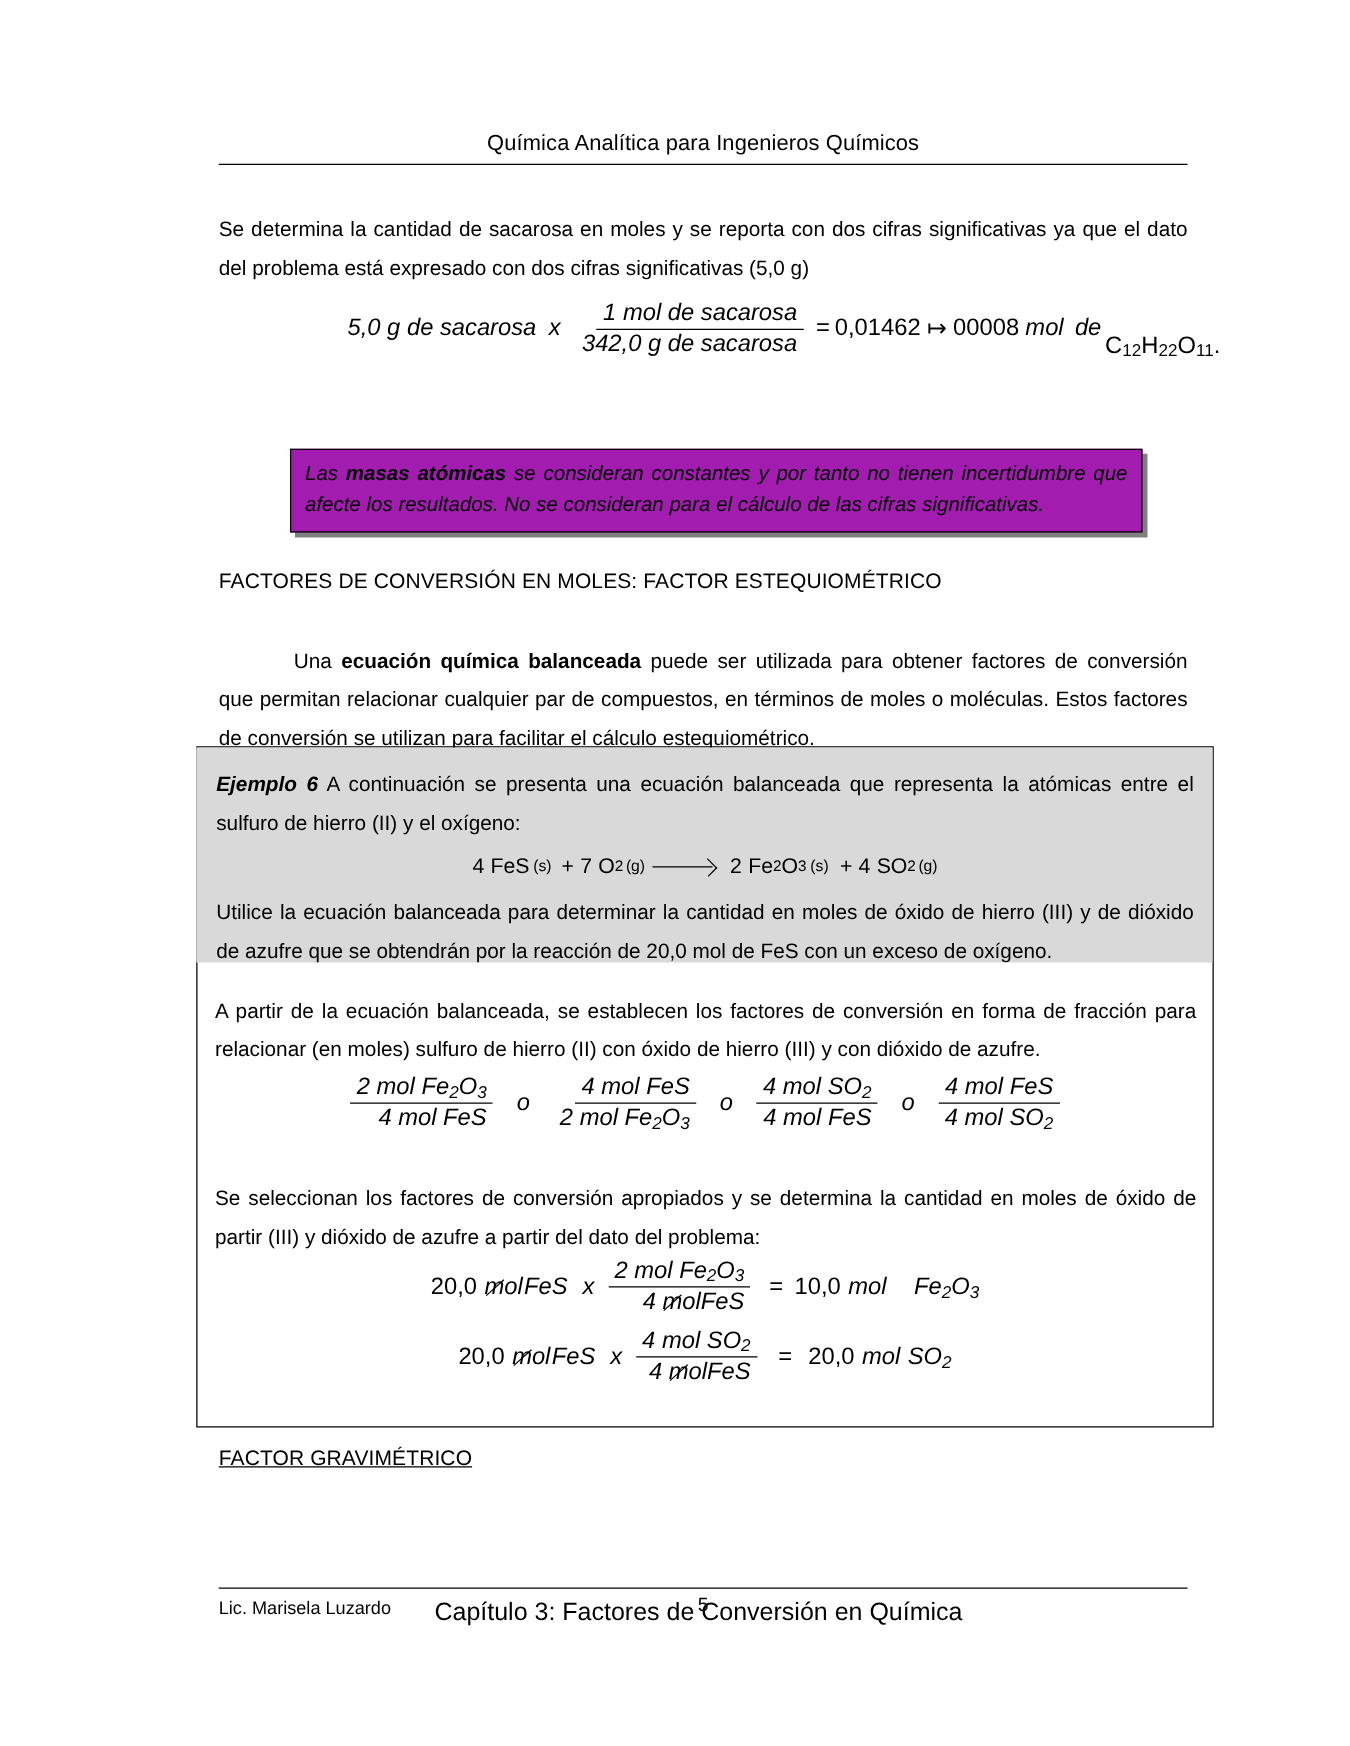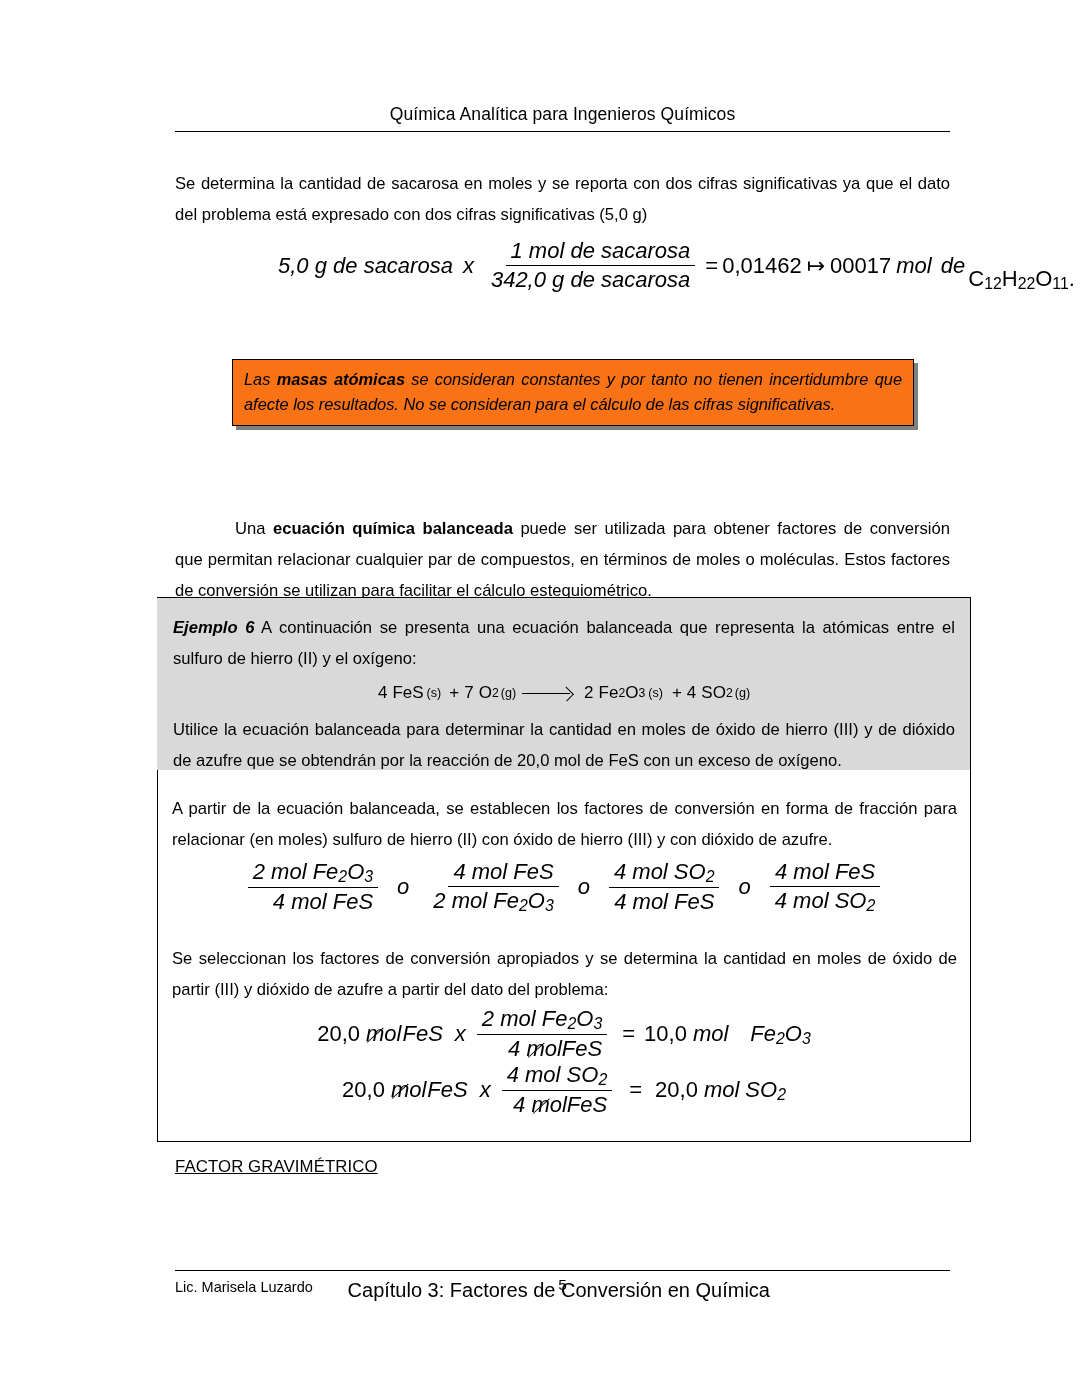--- a/index.html
+++ b/index.html
@@ -49,21 +49,21 @@
     text-align: justify;
     text-justify: inter-word;
   }
 
   .b { font-weight: bold; }
   .i { font-style: italic; }
 
   
   .eq {
     position: absolute;
-    font-size: 22px;
+    font-size: 19px;
     white-space: nowrap;
     display: flex;
     align-items: center;
   }
   .eq .it { font-style: italic; }
   .frac {
     display: inline-flex;
     flex-direction: column;
     align-items: flex-end;
     vertical-align: middle;
@@ -95,21 +95,21 @@
   #eq-sacarosa .frac { margin: 0 6px; }
   #eq-sacarosa .tail { margin-left: 3px; margin-top: 28px; }
 
   
   .note-box {
     position: absolute;
     left: 232px;
     top: 359px;
     width: 658px;
     padding: 7px 11px 8px 11px;
-    background: #f97316;
+    background: #a21caf;
     border: 1.3px solid #000;
     box-shadow: 4px 4px 0 0 #808080;
     font-size: 16.4px;
     line-height: 25px;
     font-style: italic;
     text-align: justify;
   }
 
   
   .heading {
@@ -231,32 +231,33 @@
   <div class="eq" id="eq-sacarosa">
     <span class="it">5,0 g de sacarosa</span>
     <span class="it" style="margin:0 6px 0 10px;">x</span>
     <span class="frac">
       <span class="num it">1 mol de sacarosa</span>
       <span class="den it">342,0 g de sacarosa</span>
     </span>
     <span style="margin-left:4px;">=</span>
     <span style="margin-left:4px;">0,01462</span>
     <span style="margin:0 5px;">↦</span>
-    <span>00017</span>
+    <span>00008</span>
     <span class="it" style="margin-left:5px;">mol</span>
     <span class="it" style="margin-left:9px;">de</span>
     <span class="tail">
       <span>C</span><sub>12</sub><span>H</span><sub>22</sub><span>O</span><sub>11</sub><span>.</span>
     </span>
   </div>
 
   <div class="note-box">
     <span>Las </span><span class="b">masas atómicas</span><span> se consideran constantes y por tanto no tienen incertidumbre que afecte los resultados.  No se consideran para el cálculo de las cifras significativas.</span>
   </div>
 
+  <div class="heading" style="left:175px; top:455px;">FACTORES DE CONVERSIÓN EN MOLES: FACTOR ESTEQUIOMÉTRICO</div>
 
   <div class="para" style="left:175px; top:513px; width:775px; text-indent:60px;">
     <span>Una </span><span class="b">ecuación química balanceada</span><span> puede ser utilizada para obtener factores de conversión que permitan relacionar cualquier par de compuestos, en términos de moles o moléculas.  Estos factores de conversión se utilizan para facilitar el cálculo estequiométrico.</span>
   </div>
 
   <div class="example-box"></div>
 
   <div class="example-gray">
     <div class="example-gray-inner">
       <div class="para" style="position:static; width:782px;">

